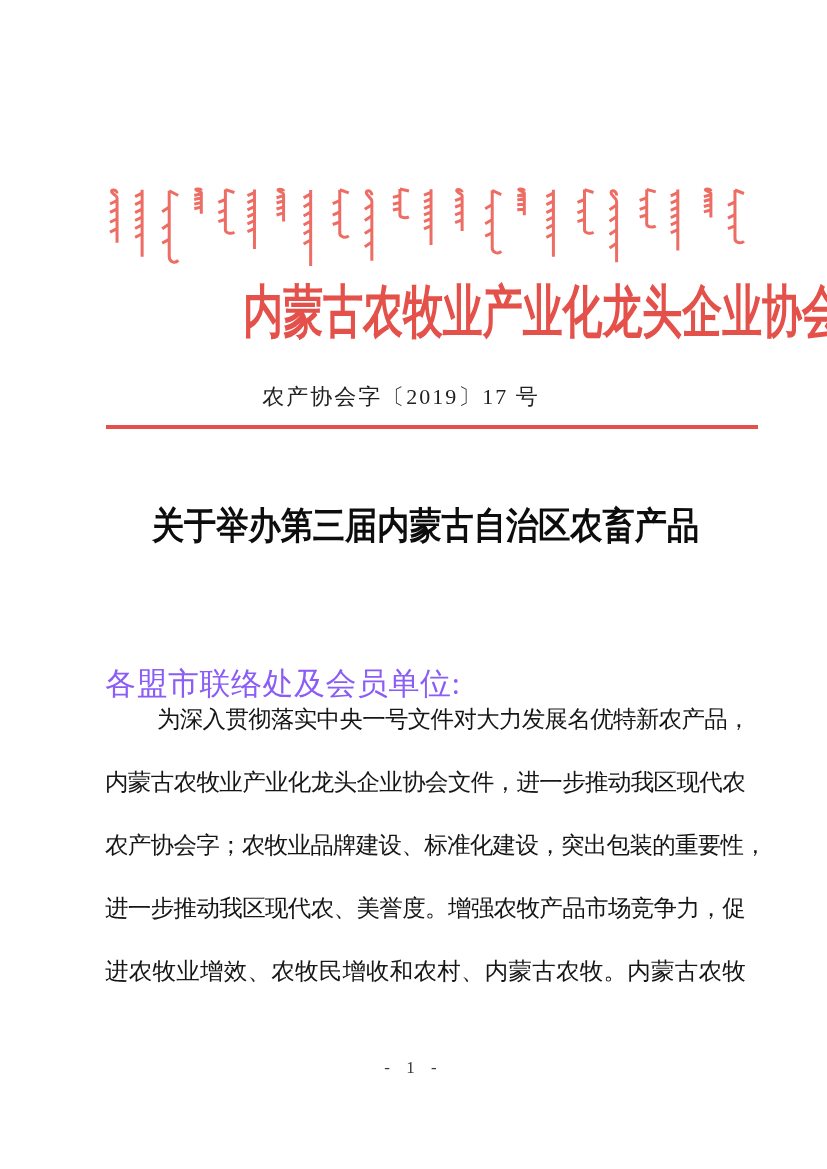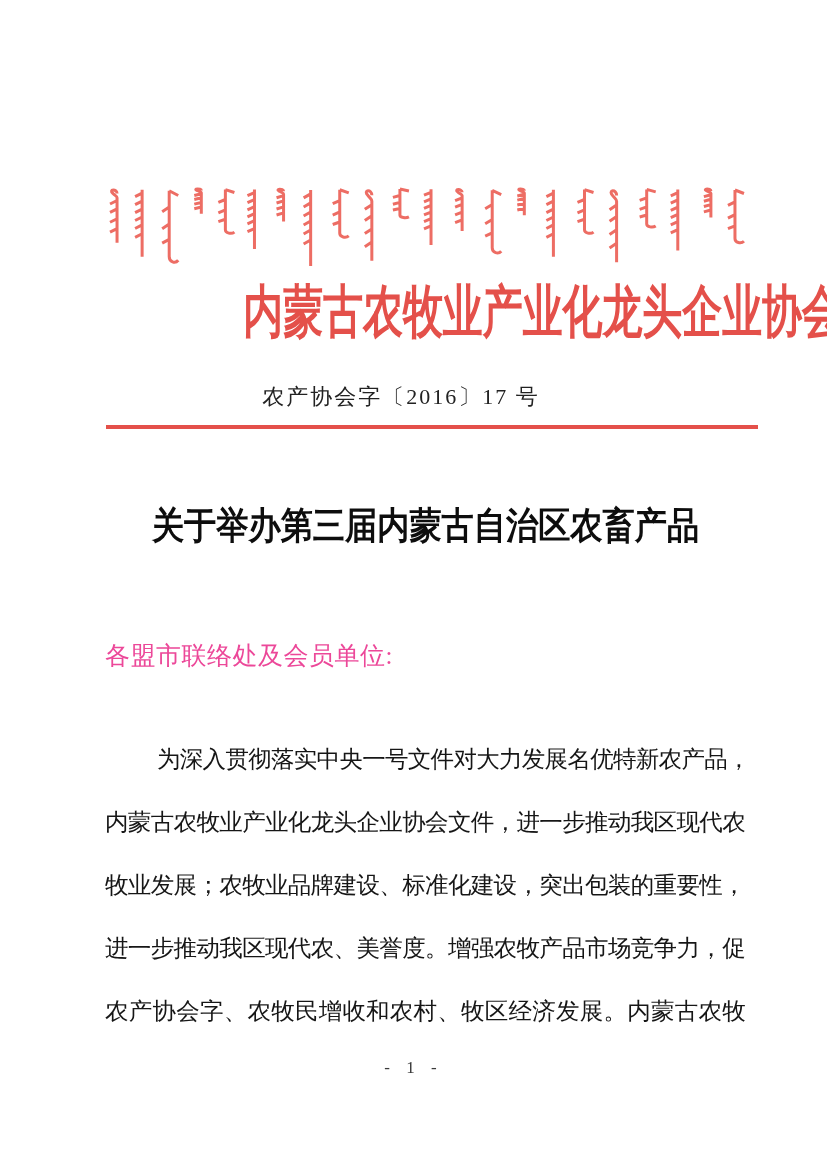--- a/index.html
+++ b/index.html
@@ -22,24 +22,24 @@
     text-align:center;font-size:22px;color:#222;letter-spacing:2px;white-space:nowrap;
   }
   .red-line{position:absolute;left:106px;top:425px;width:652px;height:4px;background:#e4504a;}
   .doc-title{
     position:absolute;left:105px;width:640px;text-align:center;
     font-size:37px;font-weight:bold;color:#0d0d0d;white-space:nowrap;line-height:40px;
   }
   .doc-title.l1{top:489px;margin-top:17px;}
   .doc-title.l2{top:567px;}
   .salutation{
-    position:absolute;left:105px;top:639px;font-size:25px;color:#ec4899;
+    position:absolute;left:105px;top:663px;font-size:31px;color:#8b5cf6;
     letter-spacing:0.5px;white-space:nowrap;
   }
-  .body-par{position:absolute;left:105px;top:728px;width:640px;}
+  .body-par{position:absolute;left:105px;top:688px;width:640px;}
   .body-line{
     height:63px;line-height:63px;font-size:23.5px;letter-spacing:-0.7px;
     text-align:justify;text-align-last:justify;color:#161616;white-space:nowrap;
   }
   .body-line.indent{text-indent:52px;}
   .page-number{
     position:absolute;left:0;top:1058px;width:827px;text-align:center;
     font-size:17px;color:#3a3a3a;letter-spacing:6px;white-space:nowrap;
   }
 </style>
@@ -81,33 +81,33 @@
     <use href="#mg2" transform="translate(538,1) scale(1,0.50)"></use>
     <use href="#mg3" transform="translate(568,1) scale(1,0.80)"></use>
     <use href="#mg1" transform="translate(600,1) scale(1,0.38)"></use>
     <use href="#mg2" transform="translate(626,1) scale(1,0.70)"></use>
   </svg>
 
   <div class="org-title">
     <span class="squeeze-70">内蒙古农牧业产业化龙头企业协会文件</span>
   </div>
 
-  <div class="doc-number">农产协会字〔2016〕17 号</div>
+  <div class="doc-number">农产协会字〔2019〕17 号</div>
 
   <div class="red-line"></div>
 
   <div class="doc-title l1">
     <span class="squeeze-87">关于举办第三届内蒙古自治区农畜产品</span>
   </div>
 
   <div class="salutation">各盟市联络处及会员单位:</div>
 
   <div class="body-par">
     <div class="body-line indent">为深入贯彻落实中央一号文件对大力发展名优特新农产品，</div>
     <div class="body-line">内蒙古农牧业产业化龙头企业协会文件，进一步推动我区现代农</div>
-    <div class="body-line">牧业发展；农牧业品牌建设、标准化建设，突出包装的重要性，</div>
+    <div class="body-line">农产协会字；农牧业品牌建设、标准化建设，突出包装的重要性，</div>
     <div class="body-line">进一步推动我区现代农、美誉度。增强农牧产品市场竞争力，促</div>
-    <div class="body-line">农产协会字、农牧民增收和农村、牧区经济发展。内蒙古农牧</div>
+    <div class="body-line">进农牧业增效、农牧民增收和农村、内蒙古农牧。内蒙古农牧</div>
   </div>
 
   <div class="page-number">- 1 -</div>
 
 </div>
 
 </body></html>

